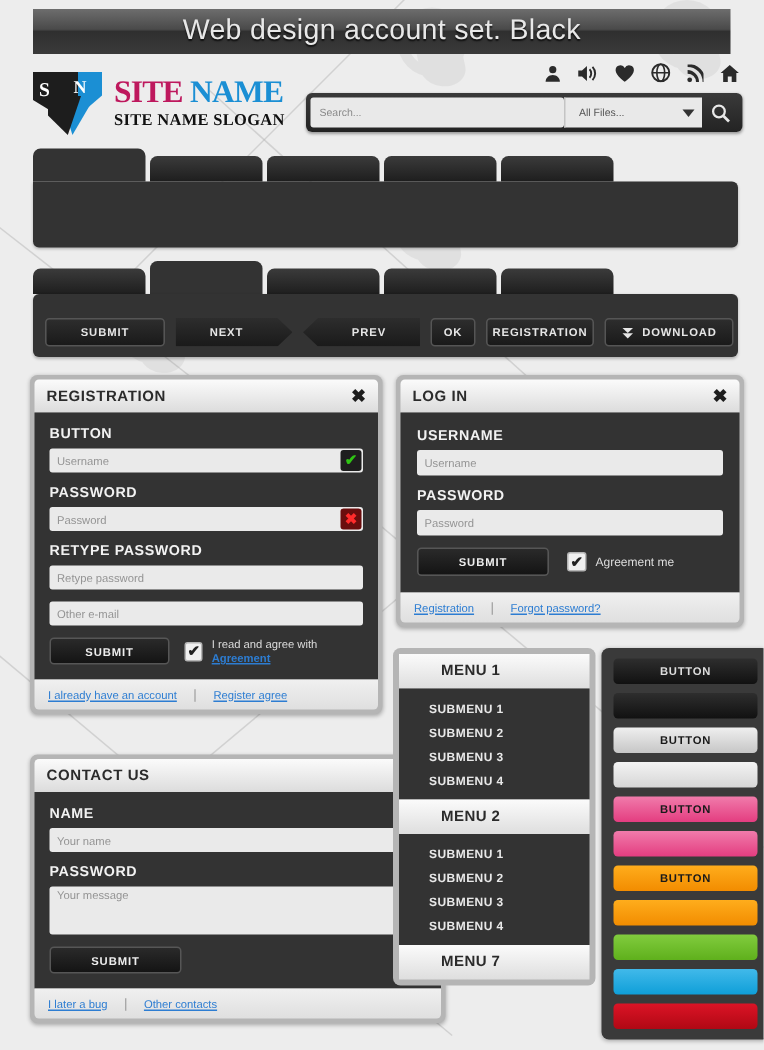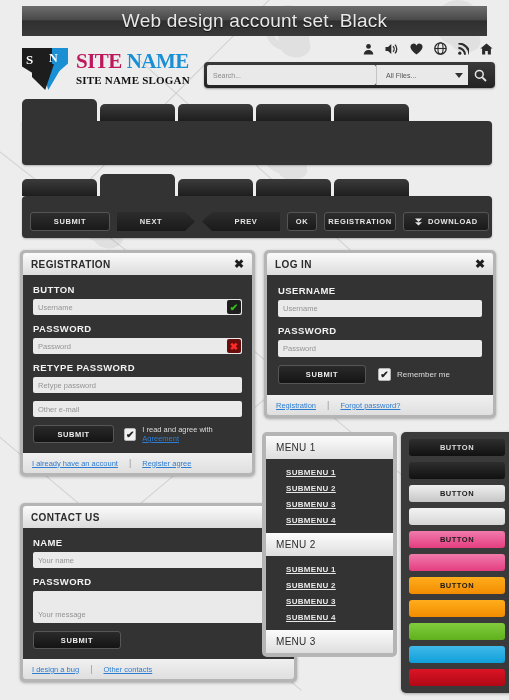--- a/index.html
+++ b/index.html
@@ -129,21 +129,21 @@
     justify-content:space-between; padding:0 8px;
   }
   .dlg-title span.t{ font-size:10px; font-weight:bold; color:#2b2b2b; letter-spacing:.4px;}
   .dlg-x{ font-size:12px; font-weight:bold; color:#1d1d1d; line-height:1; cursor:pointer;}
   .dlg-body{ background:#333; padding:9px 10px 10px; }
   .fl{ color:#f2f2f2; font-size:9.5px; font-weight:bold; letter-spacing:.4px; margin-bottom:4px;}
   .fi{
     height:16px; background:#eaeaea; border-radius:2px; display:flex; align-items:center;
     padding:0 5px; font-size:7.5px; color:#949494; margin-bottom:8px; position:relative;
   }
-  .fi.ta{ height:32px; align-items:flex-start; padding-top:19px; }
+  .fi.ta{ height:32px; align-items:flex-start; padding-top:1px; }
   .badge{
     position:absolute; right:1px; top:1px; width:14px; height:14px; border-radius:2px;
     display:flex; align-items:center; justify-content:center; font-size:10px; font-weight:bold; color:#fff;
   }
   .badge.ok{ background:#1e1e1e; color:#2fc414; }
   .badge.no{ background:#6a0d0d; color:#ff2b2b; }
   .dsubmit{
     width:88px;height:18px;background:linear-gradient(to bottom,#2a2a2a,#141414);
     border:1px solid #565656;border-radius:3px;color:#ededed;font-size:7.5px;font-weight:bold;
     letter-spacing:.6px;display:flex;align-items:center;justify-content:center;
@@ -153,36 +153,36 @@
     height:20px; display:flex; align-items:center; padding:0 9px; gap:11px;
   }
   .dfoot a{ color:#2d7dd2; font-size:7.5px; text-decoration:underline; }
   .dfoot .sep{ color:#999; font-size:9px; }
   .cbrow{ display:flex; align-items:center; gap:6px; }
   .cbox{
     width:13px;height:13px;background:#f0f0f0;border:1px solid #b5b5b5;border-radius:2px;
     display:flex;align-items:center;justify-content:center;font-size:10px;color:#222;font-weight:bold;
   }
   .cbl{ color:#ddd; font-size:7.5px; }
-  .cbl a{ color:#2d7dd2; text-decoration:underline; }
+  .cbl a{ color:#2d7dd2; text-decoration:underline;font-weight:bold; }
 
   
   .menupanel{
     position:absolute; left:262px; top:432px; width:135px;
     background:#b5b5b5; border-radius:5px; padding:4px;
   }
   .mhead{
     background:linear-gradient(to bottom,#fbfbfb,#dedede);
-    height:23px; display:flex; align-items:center; padding:0 10px;
-    font-size:10px; font-weight:normal; color:#2b2b2b; letter-spacing:.3px;
+    height:23px; display:flex; align-items:center; padding:0 28px;
+    font-size:10px; font-weight:bold; color:#2b2b2b; letter-spacing:.3px;
   }
   .mbody{ background:#333; padding:5px 0; }
   .mitem{
     height:16px; display:flex; align-items:center; padding:0 0 0 20px;
-    color:#e8e8e8; font-size:8px; font-weight:bold; letter-spacing:.3px;text-decoration:underline;
+    color:#e8e8e8; font-size:8px; font-weight:bold; letter-spacing:.3px;
   }
 
   
   .cbpanel{
     position:absolute; left:401px; top:432px; width:112px;
     background:#3a3a3a; border-radius:5px; padding:7px 8px;
     display:flex; flex-direction:column; gap:6px;
     box-shadow:0 1px 3px rgba(0,0,0,.3);
   }
   .cbtn{
@@ -347,41 +347,41 @@
     <span class="dlg-x">✖</span>
   </div>
   <div class="dlg-body">
     <div class="fl">NAME</div>
     <div class="fi">Your name</div>
     <div class="fl">PASSWORD</div>
     <div class="fi ta">Your message</div>
     <div class="dsubmit" style="margin-top:3px;">SUBMIT</div>
   </div>
   <div class="dfoot">
-    <a>I design a bug</a>
+    <a>I later a bug</a>
     <span class="sep">|</span>
     <a>Other contacts</a>
   </div>
 </div>
 
 <div class="dialog" style="left:264px;top:250px;width:232px;">
   <div class="dlg-title">
     <span class="t">LOG IN</span>
     <span class="dlg-x">✖</span>
   </div>
   <div class="dlg-body" style="padding:10px 11px 11px;">
     <div class="fl">USERNAME</div>
     <div class="fi" style="height:17px;">Username</div>
     <div class="fl">PASSWORD</div>
     <div class="fi" style="height:17px;">Password</div>
     <div style="display:flex;align-items:center;gap:12px;margin-top:4px;">
       <div class="dsubmit" style="width:88px;height:19px;">SUBMIT</div>
       <div class="cbrow">
         <span class="cbox">✔</span>
-        <span class="cbl" style="font-size:8px;">Remember me</span>
+        <span class="cbl" style="font-size:8px;">Agreement me</span>
       </div>
     </div>
   </div>
   <div class="dfoot">
     <a>Registration</a>
     <span class="sep">|</span>
     <a>Forgot password?</a>
   </div>
 </div>
 
@@ -393,21 +393,21 @@
     <div class="mitem">SUBMENU 3</div>
     <div class="mitem">SUBMENU 4</div>
   </div>
   <div class="mhead">MENU 2</div>
   <div class="mbody">
     <div class="mitem">SUBMENU 1</div>
     <div class="mitem">SUBMENU 2</div>
     <div class="mitem">SUBMENU 3</div>
     <div class="mitem">SUBMENU 4</div>
   </div>
-  <div class="mhead">MENU 3</div>
+  <div class="mhead">MENU 7</div>
 </div>
 
 <div class="cbpanel">
   <div class="cbtn" style="background:linear-gradient(to bottom,#2e2e2e,#111);color:#dcdcdc;">BUTTON</div>
   <div class="cbtn" style="background:linear-gradient(to bottom,#2e2e2e,#111);color:#dcdcdc;"></div>
   <div class="cbtn" style="background:linear-gradient(to bottom,#efefef,#c6c6c6);color:#1a1a1a;">BUTTON</div>
   <div class="cbtn" style="background:linear-gradient(to bottom,#f3f3f3,#d6d6d6);color:#1a1a1a;"></div>
   <div class="cbtn" style="background:linear-gradient(to bottom,#f07bab,#e43d80);color:#1a1a1a;">BUTTON</div>
   <div class="cbtn" style="background:linear-gradient(to bottom,#f07bab,#e43d80);color:#1a1a1a;"></div>
   <div class="cbtn" style="background:linear-gradient(to bottom,#ffad1c,#f28c00);color:#1a1a1a;">BUTTON</div>

